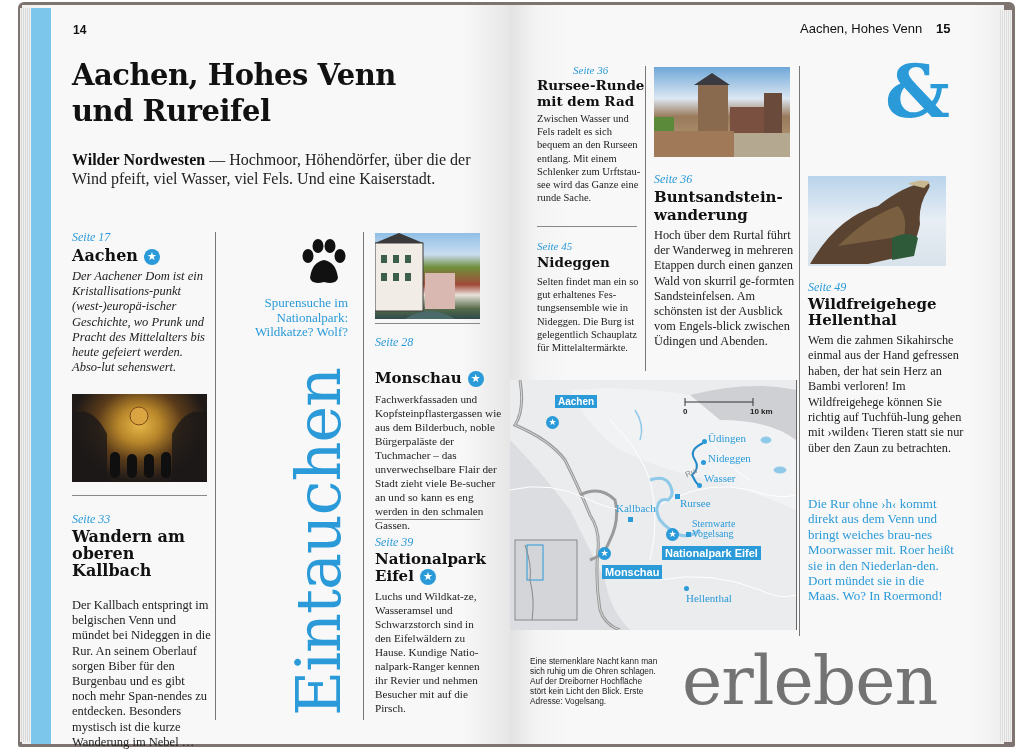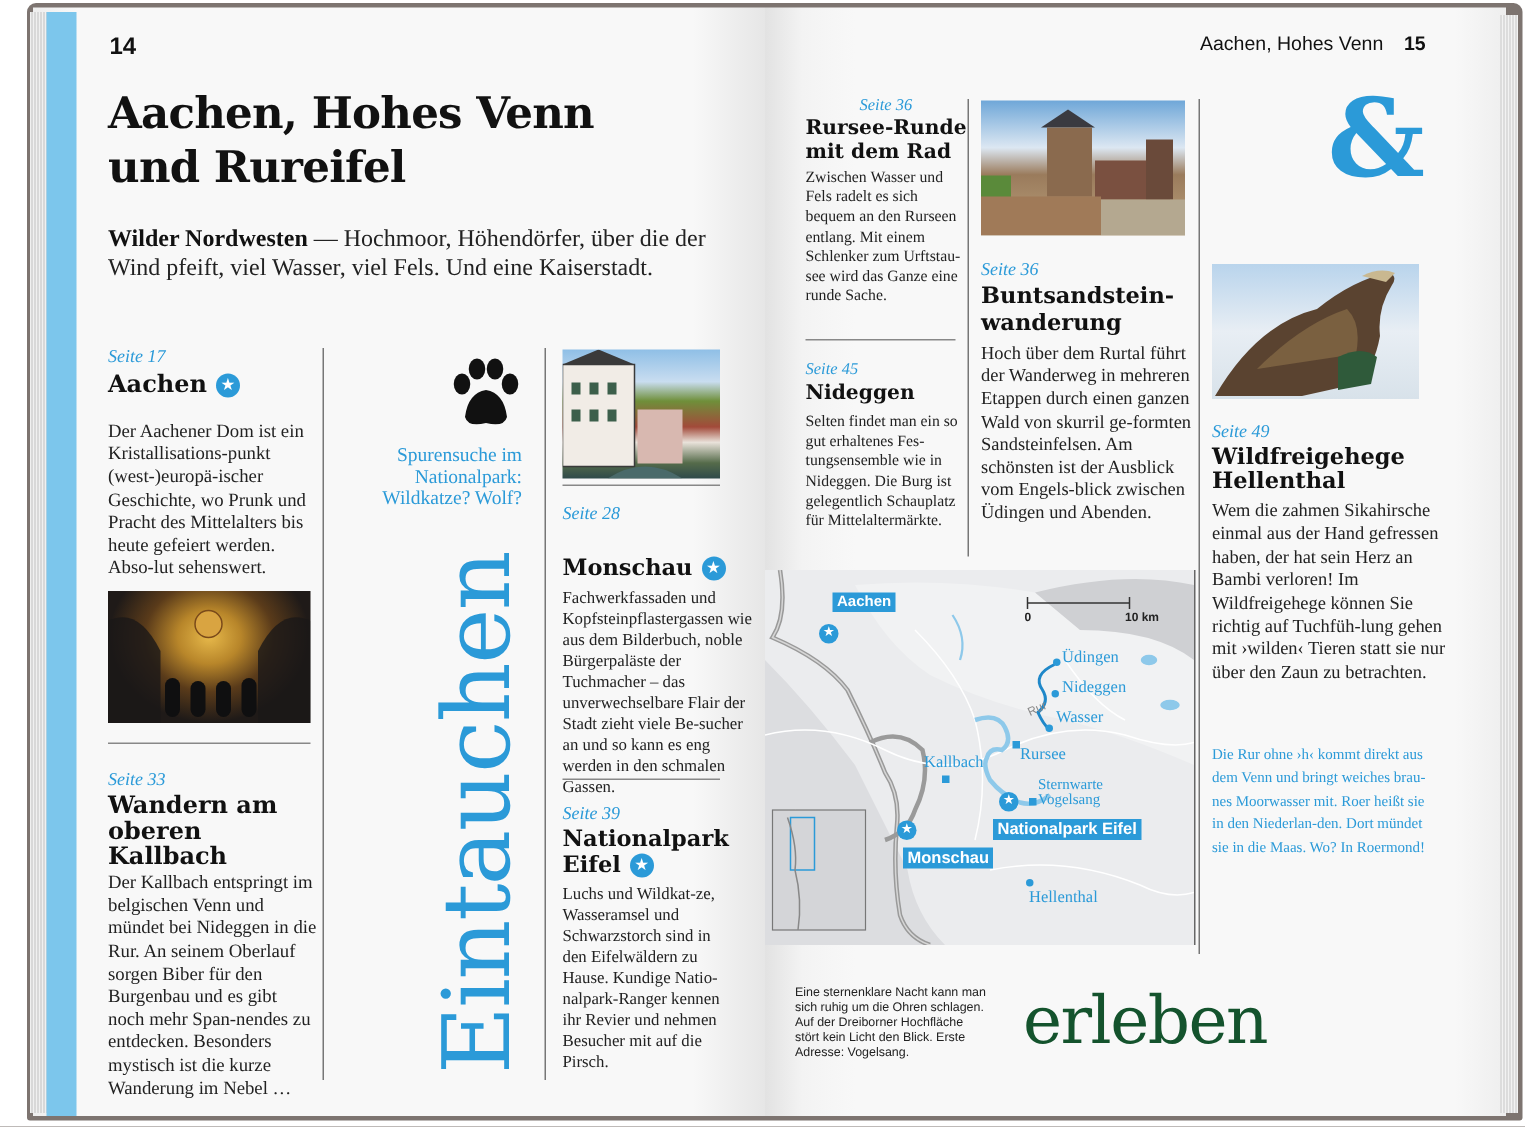--- a/index.html
+++ b/index.html
@@ -7,21 +7,21 @@
   .book{position:absolute;left:0;top:0;width:1020px;height:751px;}
   .cover-edge{position:absolute;left:18px;top:2px;width:997px;height:745px;background:#7d7470;border-radius:6px 6px 2px 2px;}
   .page{position:absolute;top:5px;height:739px;background:#f7f7f7;}
   .page-left{left:22px;width:488px;background:linear-gradient(90deg,#eeeeee 0px,#f8f8f8 30px,#f8f8f8 440px,#e6e6e6 488px);}
   .page-right{left:510px;width:494px;background:linear-gradient(90deg,#e2e2e2 0px,#f3f3f3 25px,#f8f8f8 60px,#f8f8f8 460px,#eeeeee 494px);}
   .page-stack-l{position:absolute;left:20px;top:8px;width:12px;height:734px;background:repeating-linear-gradient(90deg,#f0f0f0 0 1px,#d8d8d8 1px 2px);}
   .page-stack-r{position:absolute;left:1000px;top:10px;width:12px;height:732px;background:repeating-linear-gradient(90deg,#dcdcdc 0 1px,#f2f2f2 1px 2px);}
   .blue-bar{position:absolute;left:31px;top:8px;width:20px;height:736px;background:#7cc6ec;}
   .abs{position:absolute;}
   .sans{font-family:"Liberation Sans",sans-serif;}
-  .pagenum{font-family:"Liberation Sans",sans-serif;font-weight:bold;font-size:16px;color:#111;}
+  .pagenum{font-family:"Liberation Sans",sans-serif;font-weight:bold;font-size:12px;color:#111;}
   .runhead{font-family:"Liberation Sans",sans-serif;font-size:13px;color:#111;}
   .title{font-family:"DejaVu Serif",serif;font-weight:bold;font-size:29px;line-height:36px;color:#111;letter-spacing:-0.5px;}
   .lead{font-family:"Liberation Serif",serif;font-size:16px;line-height:19px;color:#222;}
   .lead b{color:#111;}
   .seite{font-family:"Liberation Serif",serif;font-style:italic;font-size:12px;color:#2b9ad8;}
   .h{font-family:"DejaVu Serif",serif;font-weight:bold;font-size:14.5px;line-height:17px;color:#111;}
   .txt{font-family:"Liberation Serif",serif;font-size:12.5px;line-height:15.2px;color:#222;}
   .txt-s{font-family:Liberation Serif, serif;font-size:11px;line-height:13.4px;color:#222;}
   .star{display:inline-block;width:16px;height:16px;border-radius:50%;background:#2b9ad8;color:#fff;font-size:11px;line-height:16px;text-align:center;vertical-align:middle;margin-left:6px;font-family:"DejaVu Sans",sans-serif;}
   .vline{position:absolute;width:1px;background:#777;}
@@ -53,41 +53,41 @@
     <div>und Rureifel</div>
   </div>
 
   <div class="abs lead" style="left:72px;top:150px;width:420px;">
     <b>Wilder Nordwesten</b><span> — </span><span>Hochmoor, Höhendörfer, über die der Wind pfeift, viel Wasser, viel Fels. Und eine Kaiserstadt.</span>
   </div>
 
   <div class="abs" style="left:72px;top:230px;width:140px;">
     <div class="seite">Seite 17</div>
     <div class="h" style="font-size:16px;line-height:20px;margin-top:1px;"><span>Aachen</span><span class="star">★</span></div>
-    <div class="txt" style="margin-top:14px;">Der Aachener Dom ist ein Kristallisations-punkt (west-)europä-ischer Geschichte, wo Prunk und Pracht des Mittelalters bis heute gefeiert werden. Abso-lut sehenswert.</div>
+    <div class="txt" style="margin-top:3px;font-style:italic;">Der Aachener Dom ist ein Kristallisations-punkt (west-)europä-ischer Geschichte, wo Prunk und Pracht des Mittelalters bis heute gefeiert werden. Abso-lut sehenswert.</div>
   </div>
   <div class="photo" style="left:72px;top:394px;width:135px;height:88px;background:radial-gradient(ellipse at 50% 35%,#e6b84a 0%,#b8862a 22%,#5a3b1a 45%,#1f1a18 70%);">
     <svg width="135" height="88">
       <path d="M0 88 L0 20 Q20 10 35 40 L35 88Z" fill="#1a1818" opacity="0.8"></path>
       <path d="M135 88 L135 20 Q115 10 100 40 L100 88Z" fill="#1a1818" opacity="0.8"></path>
       <g fill="#0f0f10">
           <rect x="38" y="58" width="10" height="26" rx="5"></rect>
           <rect x="55" y="60" width="10" height="24" rx="5"></rect>
           <rect x="72" y="60" width="10" height="24" rx="5"></rect>
           <rect x="89" y="58" width="10" height="26" rx="5"></rect>
         </g>
       <circle cx="67" cy="22" r="9" fill="#d9a441" stroke="#7a4a1a"></circle>
     </svg>
   </div>
   <div class="hline" style="left:72px;top:495px;width:135px;"></div>
 
   <div class="abs" style="left:72px;top:512px;width:140px;">
     <div class="seite">Seite 33</div>
     <div class="h" style="font-size:16px;line-height:17px;margin-top:1px;">Wandern am oberen Kallbach</div>
-    <div class="txt" style="margin-top:2px;">Der Kallbach entspringt im belgischen Venn und mündet bei Nideggen in die Rur. An seinem Oberlauf sorgen Biber für den Burgenbau und es gibt noch mehr Span-nendes zu entdecken. Besonders mystisch ist die kurze Wanderung im Nebel …</div>
+    <div class="txt" style="margin-top:19px;">Der Kallbach entspringt im belgischen Venn und mündet bei Nideggen in die Rur. An seinem Oberlauf sorgen Biber für den Burgenbau und es gibt noch mehr Span-nendes zu entdecken. Besonders mystisch ist die kurze Wanderung im Nebel …</div>
   </div>
 
   <div class="vline" style="left:215px;top:232px;height:488px;"></div>
 
   <div class="abs" style="left:298px;top:238px;width:50px;height:48px;">
     <svg width="50" height="48" viewBox="0 0 50 48">
       <ellipse cx="10" cy="18" rx="5.5" ry="7" fill="#111"></ellipse>
       <ellipse cx="20" cy="8" rx="5.5" ry="7" fill="#111"></ellipse>
       <ellipse cx="32" cy="8" rx="5.5" ry="7" fill="#111"></ellipse>
       <ellipse cx="42" cy="18" rx="5.5" ry="7" fill="#111"></ellipse>
@@ -182,21 +182,21 @@
       <path d="M84 62 Q100 54 110 62 L106 80 L84 84Z" fill="#2f5a3a"></path>
     </svg>
   </div>
 
   <div class="abs" style="left:808px;top:280px;width:160px;">
     <div class="seite">Seite 49</div>
     <div class="h" style="font-size:15px;line-height:16px;margin-top:1px;">Wildfreigehege Hellenthal</div>
     <div class="txt" style="margin-top:5px;font-size:12.3px;line-height:15.4px;">Wem die zahmen Sikahirsche einmal aus der Hand gefressen haben, der hat sein Herz an Bambi verloren! Im Wildfreigehege können Sie richtig auf Tuchfüh-lung gehen mit ›wilden‹ Tieren statt sie nur über den Zaun zu betrachten.</div>
   </div>
 
-  <div class="abs blue-text" style="left:808px;top:496px;width:150px;font-family:'Liberation Serif',serif;font-size:10px;line-height:15.4px;">Die Rur ohne ›h‹ kommt direkt aus dem Venn und bringt weiches brau-nes Moorwasser mit. Roer heißt sie in den Niederlan-den. Dort mündet sie in die Maas. Wo? In Roermond!</div>
+  <div class="abs blue-text" style="left:808px;top:496px;width:150px;font-family:'Liberation Serif',serif;font-size:13px;line-height:15.4px;">Die Rur ohne ›h‹ kommt direkt aus dem Venn und bringt weiches brau-nes Moorwasser mit. Roer heißt sie in den Niederlan-den. Dort mündet sie in die Maas. Wo? In Roermond!</div>
 
   <div class="map">
     <svg width="286" height="250" style="position:absolute;left:0;top:0;">
       <path d="M30 0 L286 0 L286 250 L120 250 Q100 230 95 200 Q80 170 60 130 Q30 90 0 60 L0 0Z" fill="#ebecee"></path>
       <path d="M60 10 Q120 5 180 15 Q240 20 286 50 L286 130 Q240 110 200 100 Q150 90 110 70 Q80 50 60 10Z" fill="#f1f2f3"></path>
       <path d="M180 15 Q240 0 286 10 L286 60 Q260 40 210 40Z" fill="#cfd0d3"></path>
       <path d="M10 0 Q15 30 5 45 Q40 60 55 80 Q70 110 80 135 Q90 150 88 170 Q85 200 90 230 Q95 245 110 250" stroke="#9a9a9a" stroke-width="3" fill="none"></path>
       <path d="M10 0 Q15 30 5 45 Q40 60 55 80 Q70 110 80 135 Q90 150 88 170 Q85 200 90 230 Q95 245 110 250" stroke="#d6d6d6" stroke-width="1" fill="none"></path>
       <path d="M70 115 Q90 105 105 120 Q110 140 100 160 Q95 175 80 180" stroke="#9a9a9a" stroke-width="3" fill="none"></path>
       <g stroke="#ffffff" stroke-width="1" fill="none">
@@ -248,14 +248,14 @@
     <div class="mstar" style="left:88px;top:167px;">★</div>
     <div class="map-box" style="left:92px;top:185px;font-size:11px;">Monschau</div>
 
     <div class="dot" style="left:174px;top:206px;"></div>
     <div class="map-label" style="left:176px;top:212px;">Hellenthal</div>
   </div>
   <div class="vline" style="left:796px;top:380px;height:250px;background:#666;"></div>
 
   <div class="abs sans" style="left:530px;top:656px;width:130px;font-size:8.3px;line-height:10px;color:#222;">Eine sternenklare Nacht kann man sich ruhig um die Ohren schlagen. Auf der Dreiborner Hochfläche stört kein Licht den Blick. Erste Adresse: Vogelsang.</div>
 
-  <div class="abs" style="left:682px;top:636px;font-family:'DejaVu Serif',serif;font-size:44px;line-height:90px;color:#14532d;letter-spacing:-1px;">erleben</div>
+  <div class="abs" style="left:682px;top:636px;font-family:'DejaVu Serif',serif;font-size:68px;line-height:90px;color:#737373;letter-spacing:-1px;">erleben</div>
 </div>
 
 </body></html>

